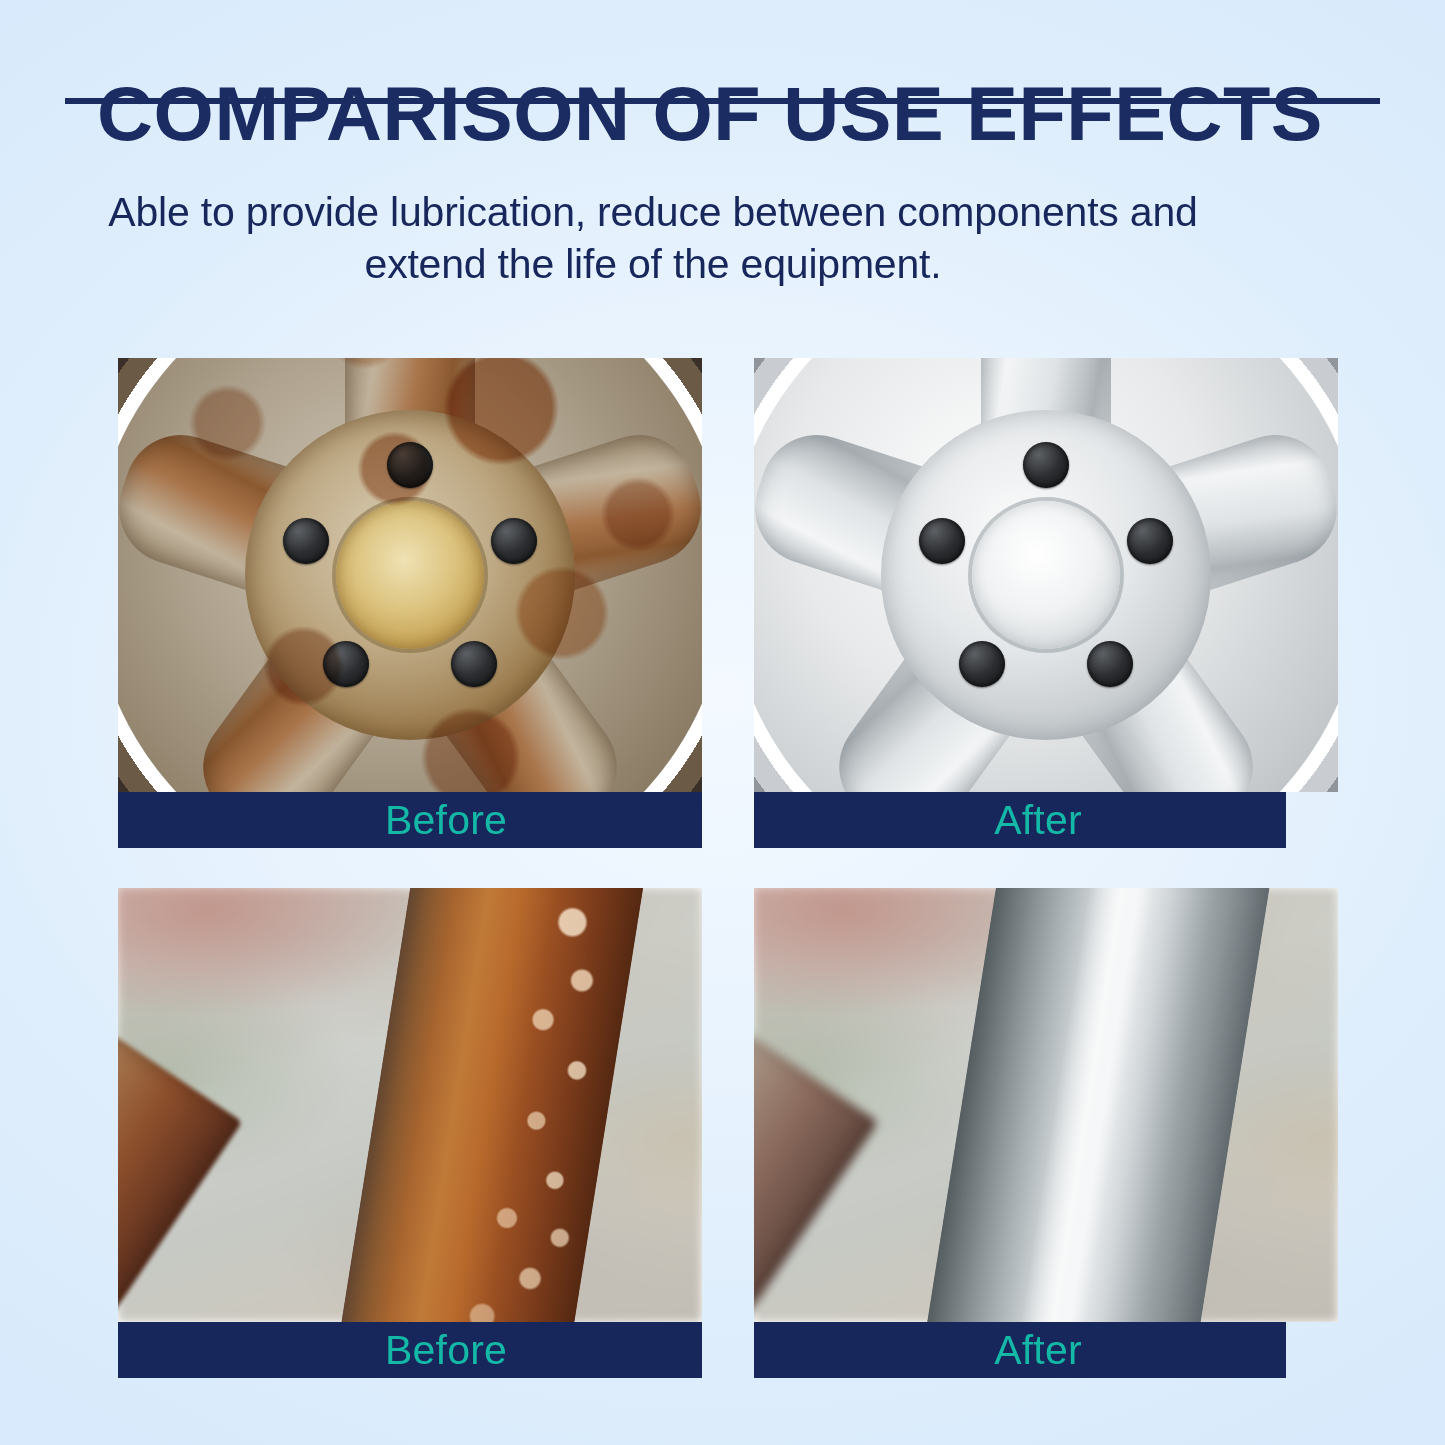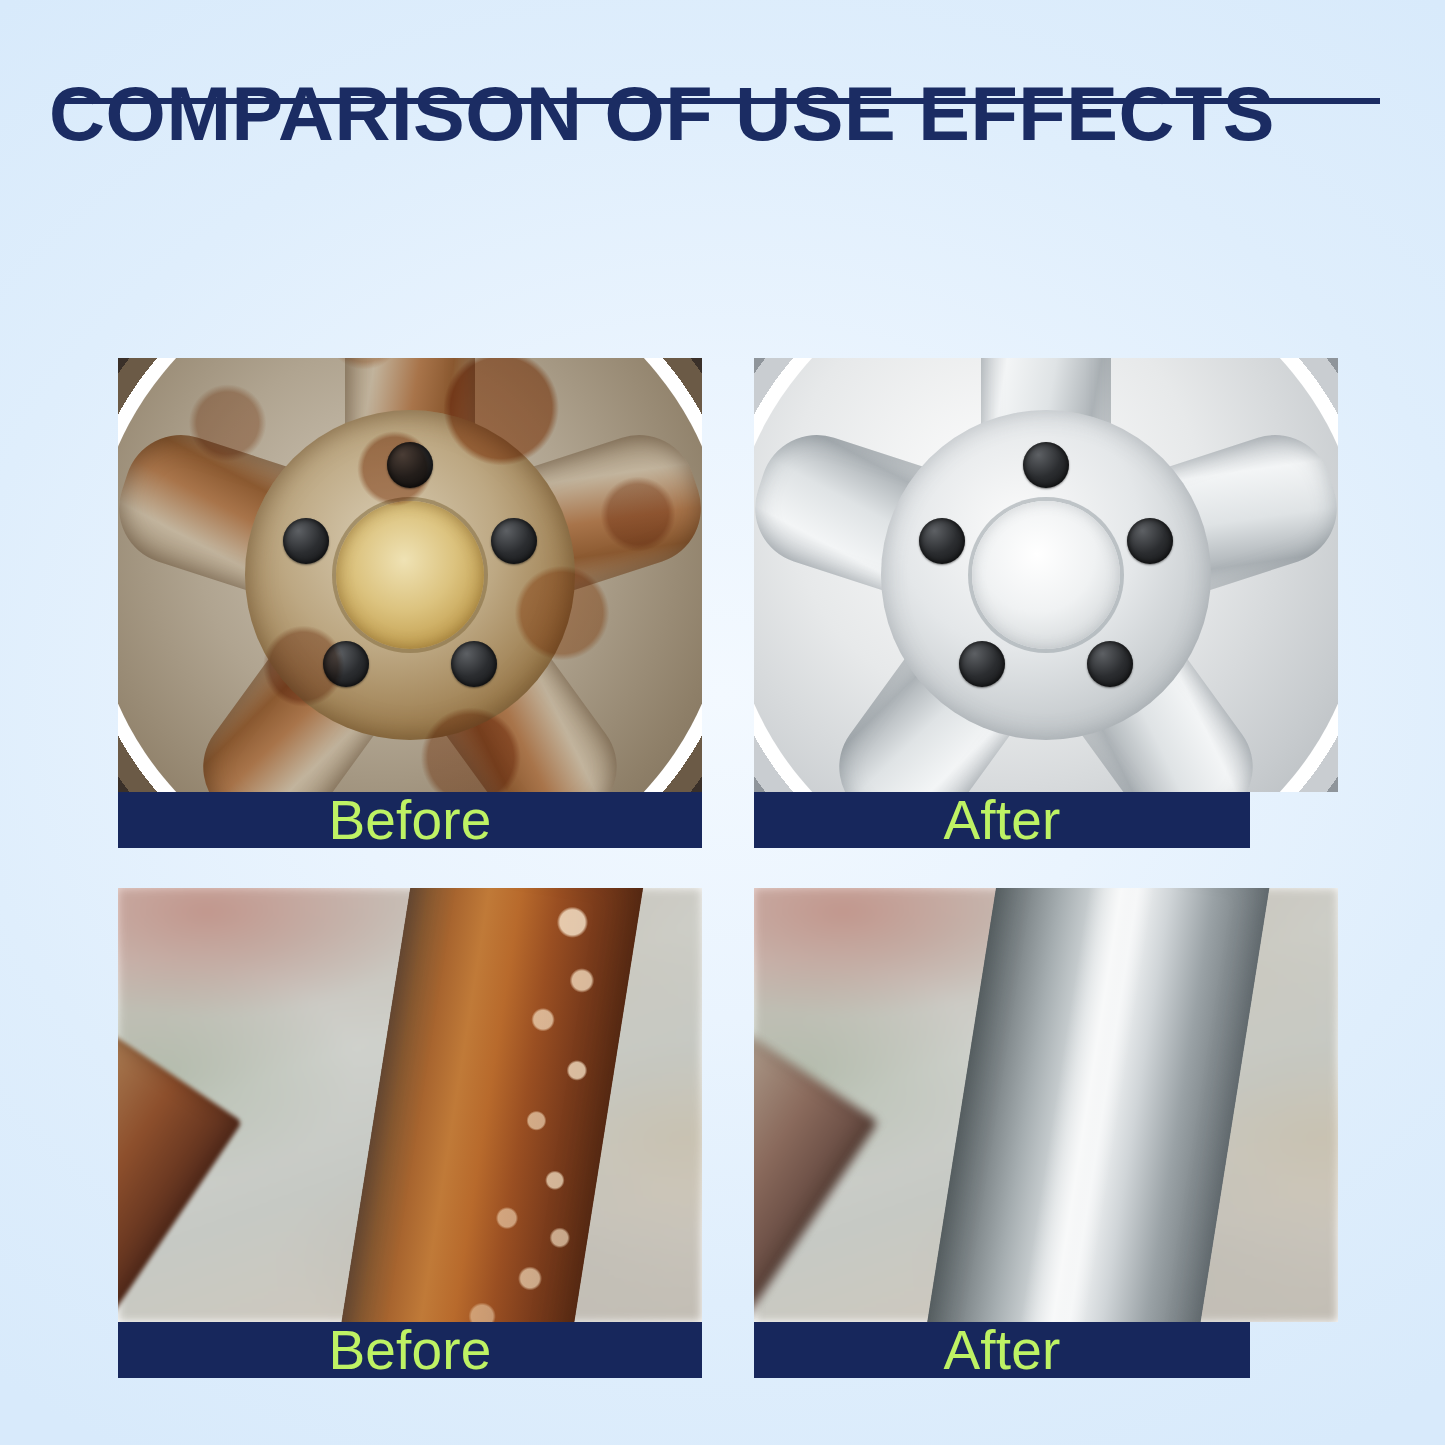--- a/index.html
+++ b/index.html
@@ -23,20 +23,21 @@
   }
 
   
   .header {
     position: absolute;
     left: 0;
     top: 0;
     width: 1210px;
     padding-top: 72px;
     text-align: center;
+    padding-left: 48px;
   }
 
   .title {
     color: #1b2c63;
     font-family: "Liberation Sans", sans-serif;
     font-weight: bold;
     font-size: 76px;
     line-height: 84px;
     letter-spacing: 0.5px;
     transform: scaleX(1.02);
@@ -97,26 +98,27 @@
   .panel.row-top .photo { height: 434px; }
   .panel.row-bottom .photo { height: 434px; }
 
   .label-bar {
     position: absolute;
     left: 0;
     bottom: 0;
     width: 584px;
     height: 56px;
     background: #17275c;
-    color: #bef264;
+    color: #14b8a6;
     font-family: "Liberation Sans", sans-serif;
-    font-size: 55px;
+    font-size: 41px;
     line-height: 56px;
     text-align: center;
     letter-spacing: 0.2px;
+    padding-left: 36px;
   }
   
   .panel.col-left .label-bar  { width: 584px; }
   .panel.col-right .label-bar { width: 496px; }
 
   
 
   
   .wheel-scene {
     position: absolute;
@@ -373,20 +375,21 @@
   .blur-mid  { filter: blur(5px); }
 </style>
 </head>
 <body>
 
 <div class="poster">
 
   <div class="header">
     <h1 class="title">COMPARISON OF USE EFFECTS</h1>
     <div class="rule"></div>
+    <p class="subtitle">Able to provide lubrication, reduce between components and extend the life of the equipment.</p>
   </div>
 
   <div class="grid">
 
     <div class="panel col-left row-top">
       <div class="photo">
         <div class="wheel-scene rust">
           <div class="wheel">
             <div class="tyre"></div>
             <div class="rim-face"></div>

